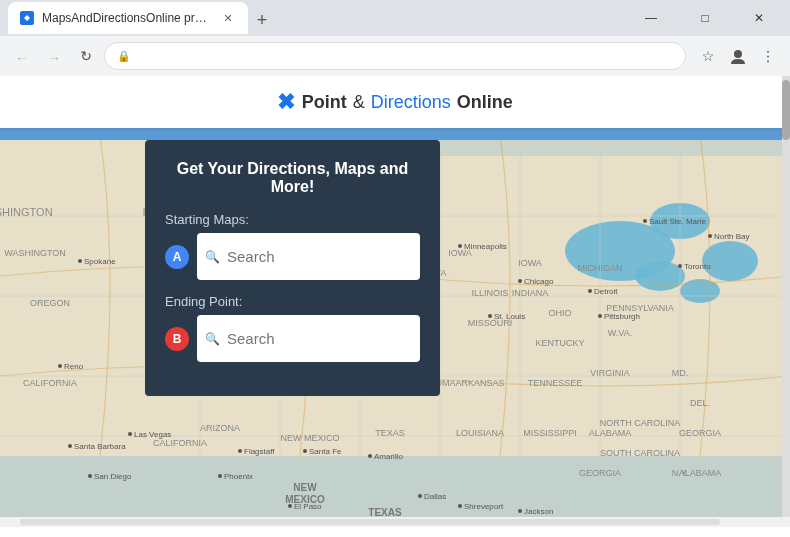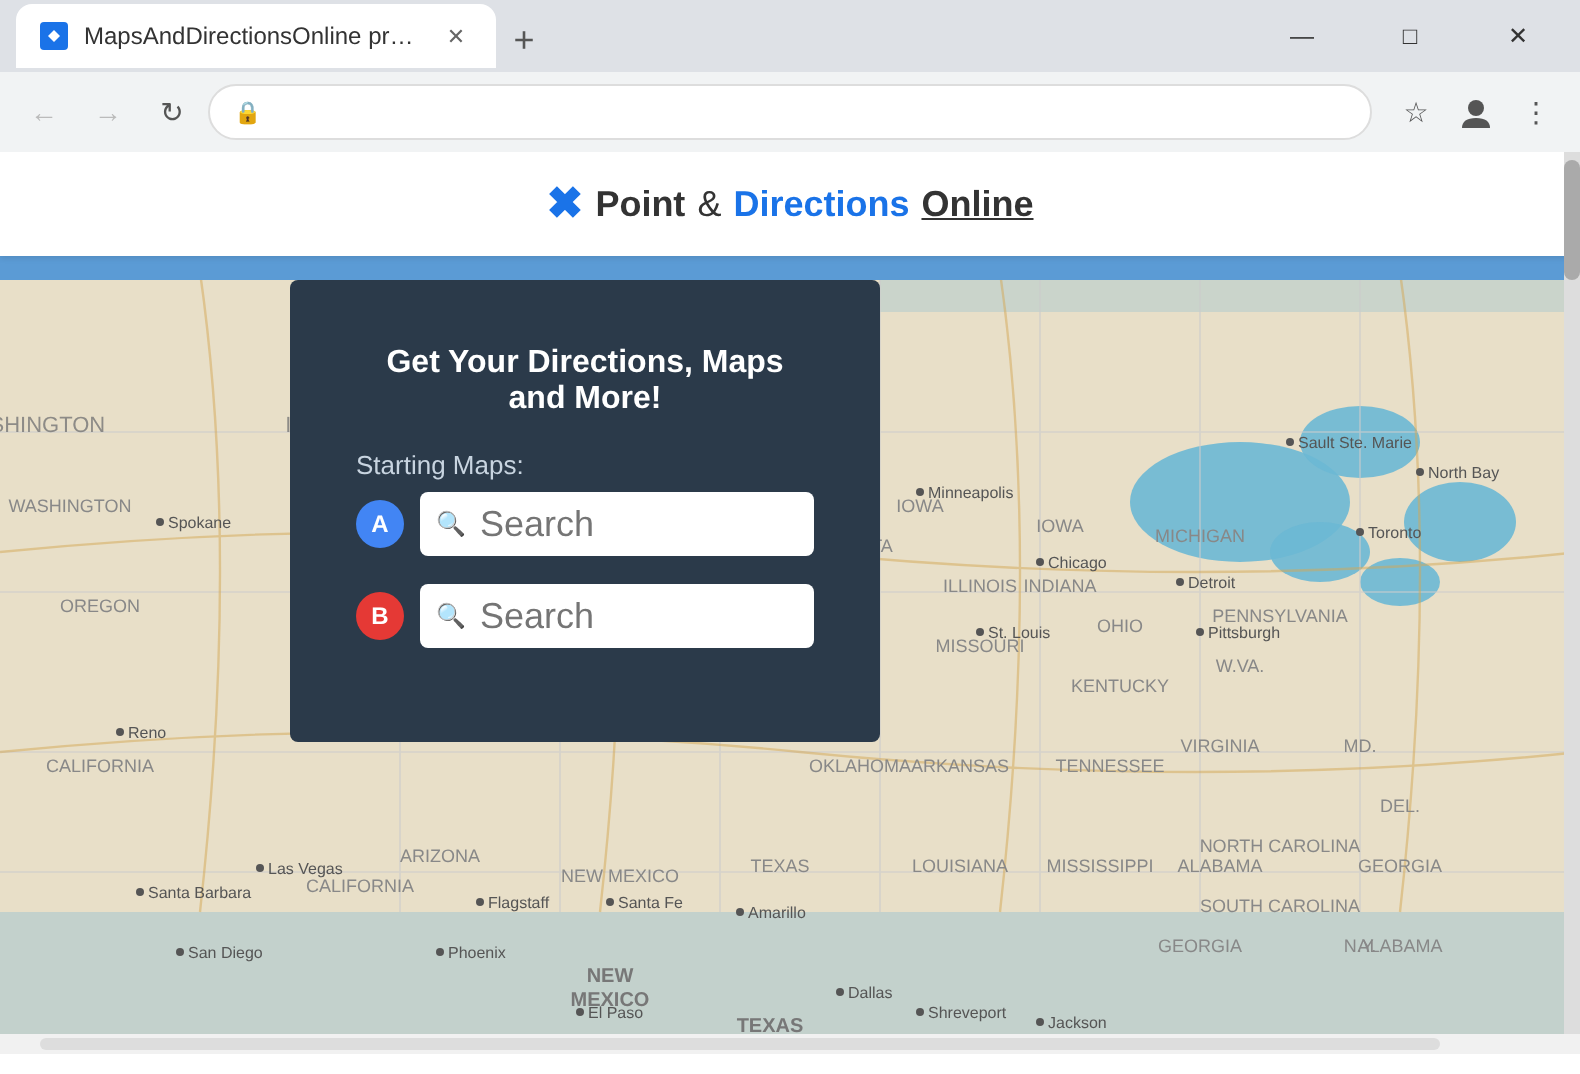--- a/index.html
+++ b/index.html
@@ -159,41 +159,41 @@
       font-size: 18px;
       font-weight: 400;
       color: #333;
     }
     .logo-icon {
       color: #1a73e8;
       font-size: 22px;
       font-weight: bold;
     }
     .logo-maps { font-weight: 700; color: #333; }
-    .logo-directions { font-weight: 700; color: #1a73e8; }
-    .logo-online { font-weight: 700; color: #333; text-decoration: underline; }
+    .logo-directions { font-weight: 400; color: #1a73e8; }
+    .logo-online { font-weight: 700; color: #333; }
 
     
     .blue-band {
       position: absolute;
       top: 52px; left: 0; right: 0;
       height: 12px;
       background: #5b9bd5;
       z-index: 9;
     }
 
     
     .directions-card {
       position: absolute;
       top: 64px;
       left: 145px;
       width: 295px;
       background: #2b3a4a;
       border-radius: 4px;
-      padding: 33px;
+      padding: 20px;
       z-index: 20;
     }
     .card-title {
       color: #fff;
       font-size: 16px;
       font-weight: 700;
       text-align: center;
       margin-bottom: 16px;
     }
     .field-label {
@@ -217,25 +217,25 @@
       flex-shrink: 0;
     }
     .badge-a { background: #4285f4; }
     .badge-b { background: #e53935; }
     .search-input-wrap {
       flex: 1;
       position: relative;
     }
     .search-input {
       width: 100%;
-      height: 32px;
+      height: 47px;
       border-radius: 4px;
       border: none;
       padding: 0 10px 0 30px;
-      font-size: 18px;
+      font-size: 15px;
       color: #333;
       background: #fff;
       outline: none;
     }
     .search-icon-inner {
       position: absolute;
       left: 8px;
       top: 50%;
       transform: translateY(-50%);
       color: #999;
@@ -483,20 +483,21 @@
 
     <div class="field-label">Starting Maps:</div>
     <div class="input-row">
       <div class="waypoint-badge badge-a">A</div>
       <div class="search-input-wrap">
         <span class="search-icon-inner">🔍</span>
         <input class="search-input" type="text" placeholder="Search" style="">
       </div>
     </div>
 
+    <div class="field-label">Ending Point:</div>
     <div class="input-row">
       <div class="waypoint-badge badge-b">B</div>
       <div class="search-input-wrap">
         <span class="search-icon-inner">🔍</span>
         <input class="search-input" type="text" placeholder="Search" style="">
       </div>
     </div>
 
   </div>
 

